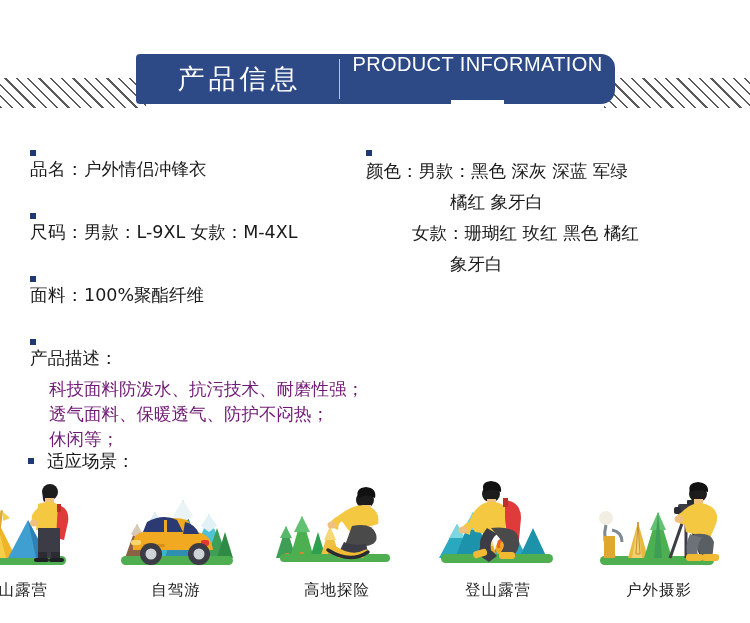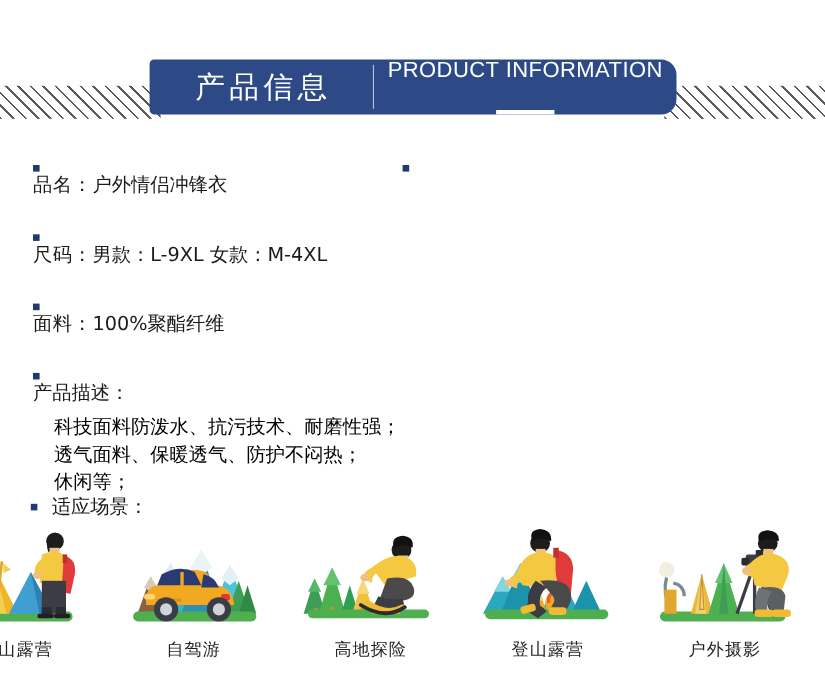--- a/index.html
+++ b/index.html
@@ -78,21 +78,21 @@
 
   .color-block{font-size:17.5px;line-height:31px;color:#1a1a1a;white-space:nowrap;}
   .color-line{display:block;}
   .color-indent-1{padding-left:84px;}
   .color-indent-2{padding-left:46px;}
   .color-indent-3{padding-left:84px;}
 
   .desc-head{margin-bottom:6px;}
   .desc-body{
     margin-left:19px;margin-top:0;
-    font-size:17.5px;line-height:25px;color:#000000;
+    font-size:17.5px;line-height:25px;color:#701a75;
   }
   .desc-body div{white-space:nowrap;}
 
   
   .scenes-head{position:absolute;left:28px;top:448px;display:flex;align-items:flex-start;}
   .scene-strip{
     position:absolute;left:22px;top:478px;width:706px;height:130px;
     display:flex;justify-content:flex-end;gap:23px;
   }
   .scene{
@@ -154,20 +154,26 @@
     <div class="desc-body">
       <div>科技面料防泼水、抗污技术、耐磨性强；</div>
       <div>透气面料、保暖透气、防护不闷热；</div>
       <div>休闲等；</div>
     </div>
   </div>
 
   <div class="col-right">
     <div class="spec-row">
       <span class="bullet"></span>
+      <span class="color-block">
+        <span class="color-line"><span class="label">颜色：</span><span>男款：黑色 深灰 深蓝 军绿</span></span>
+        <span class="color-line color-indent-1">橘红 象牙白</span>
+        <span class="color-line color-indent-2">女款：珊瑚红 玫红 黑色 橘红</span>
+        <span class="color-line color-indent-3">象牙白</span>
+      </span>
     </div>
   </div>
 </div>
 
 <div class="scenes-head">
   <span class="bullet"></span>
   <span class="spec-text">适应场景：</span>
 </div>
 
 <div class="scene-strip">

